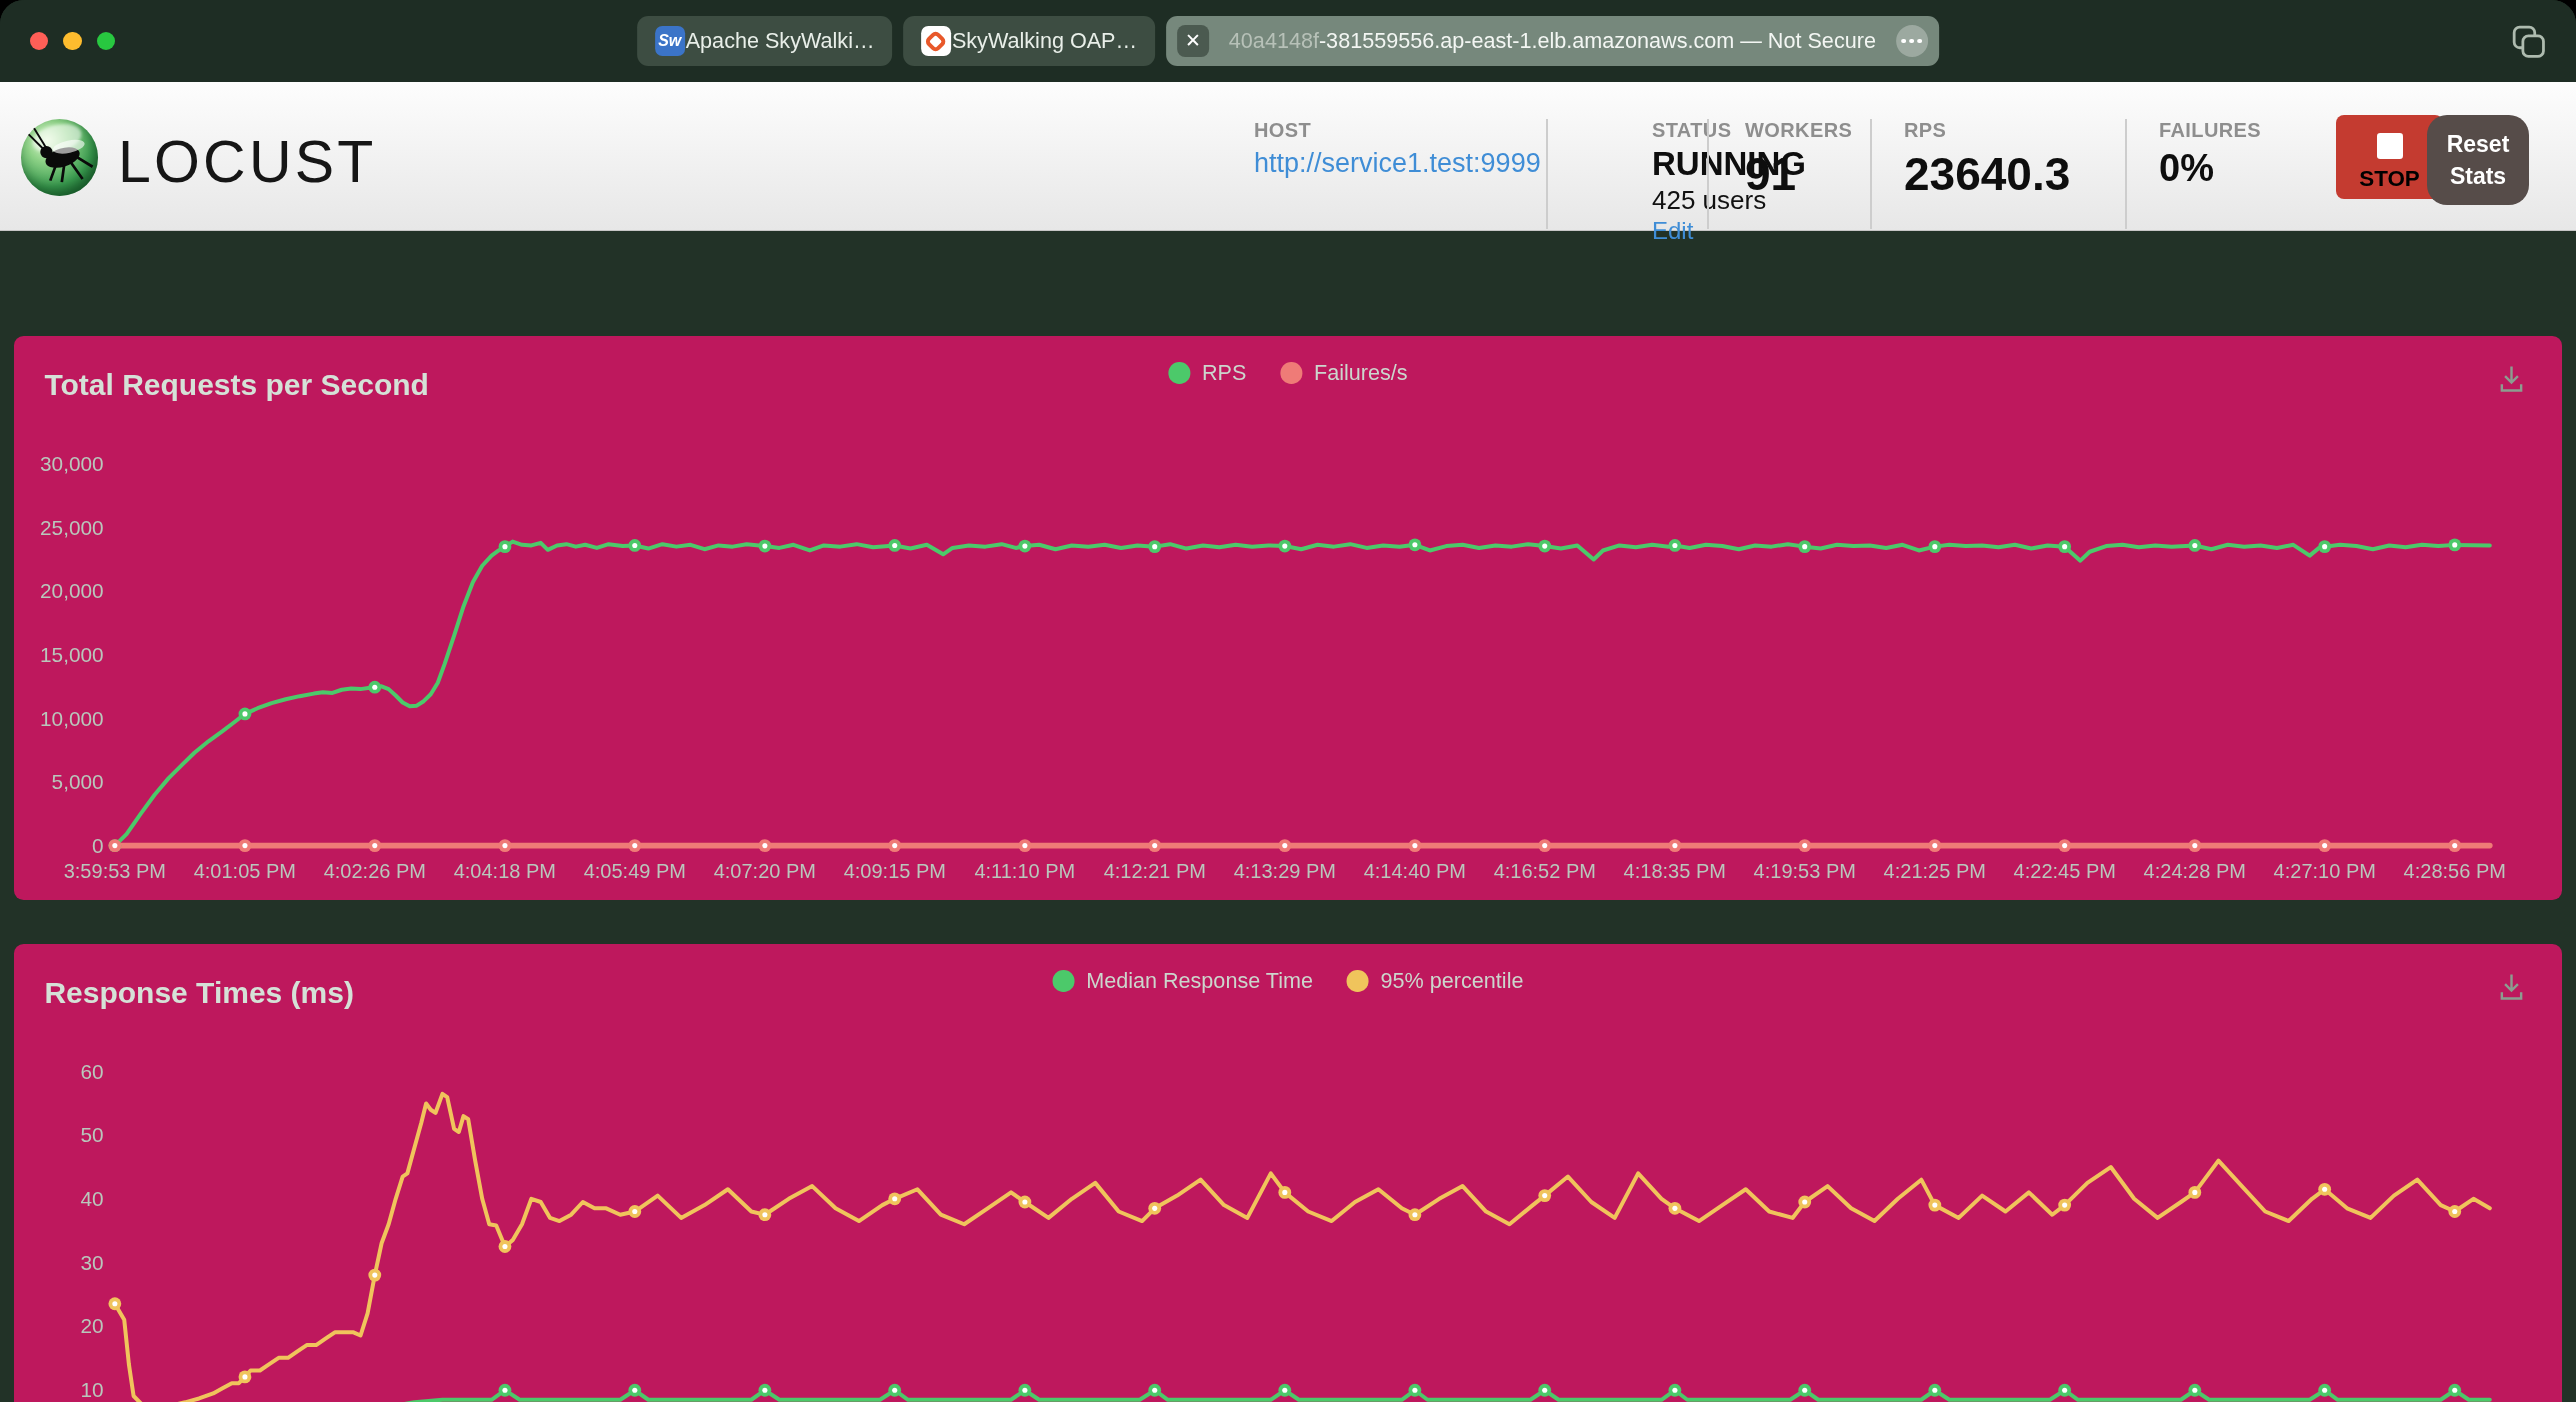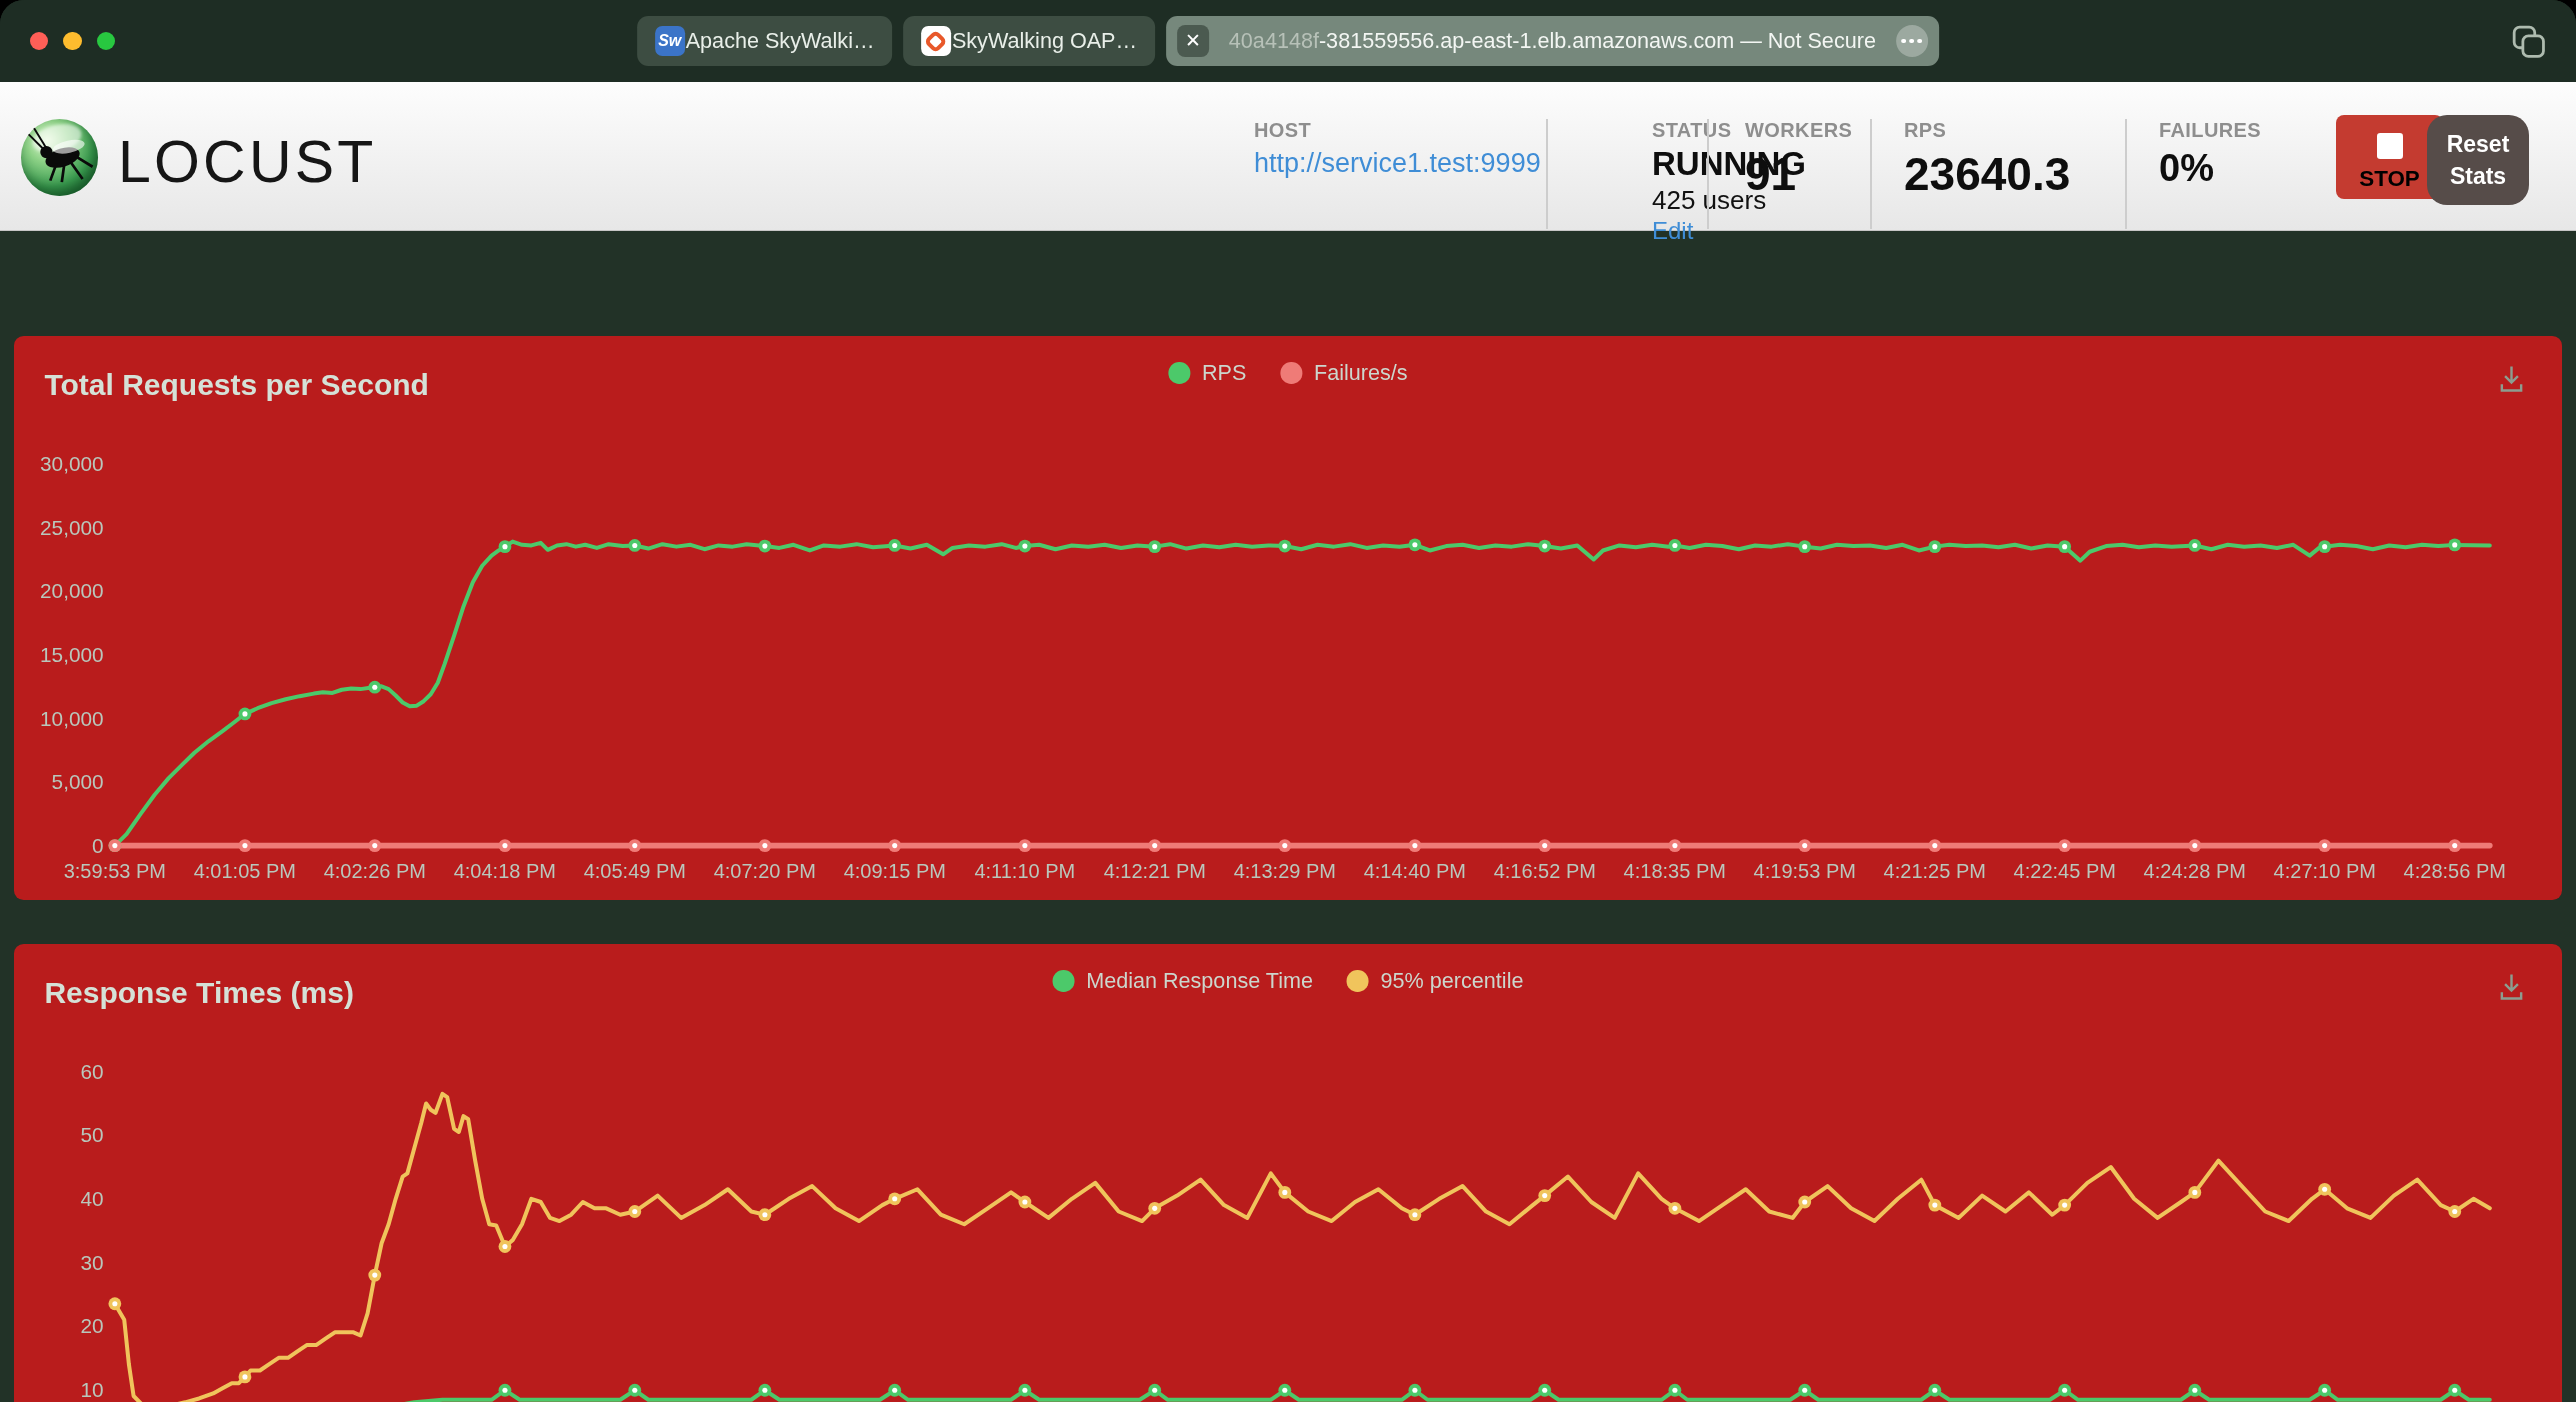--- a/index.html
+++ b/index.html
@@ -60,21 +60,21 @@
 
   
   .nav { position:absolute; top:231px; left:0; right:0; height:78px; background:#202f25;
          display:flex; align-items:stretch; padding-left:32px; gap:30px; }
   .nav-item { font-size:24px; color:#a9b6ab; display:flex; align-items:center; position:relative; cursor:pointer; }
   .nav-item.active { color:#fff; font-weight:bold; }
   .nav-item.active::after { content:""; position:absolute; left:0; right:0; bottom:9.6px; height:5.6px; background:#fff; }
 
   
   .content { position:absolute; top:309px; left:0; right:0; bottom:0; background:#223227; padding:27px 14.4px 0; }
-  .panel { position:relative; background:#b91c1c; border-radius:9.6px; }
+  .panel { position:relative; background:#be185d; border-radius:9.6px; }
   .panel-1 { height:564px; margin-bottom:44px; }
   .panel-2 { height:656px; }
   .panel-title { position:absolute; left:30px; top:32px; font-size:30px; font-weight:bold; color:#d5e1d7; z-index:2; }
   .legend { position:absolute; top:24px; left:50%; transform:translateX(-50%); display:flex; gap:34px;
             align-items:center; font-size:21.6px; color:#ccd6cd; z-index:2; }
   .legend-item { display:flex; align-items:center; cursor:pointer; }
   .legend-dot { width:21.6px; height:21.6px; border-radius:50%; margin-right:12px; }
   .dl-btn { position:absolute; right:32px; top:24px; width:37px; height:37px; z-index:2; cursor:pointer; }
   svg.chart { position:absolute; inset:0; width:100%; height:100%; display:block; }
 </style>

